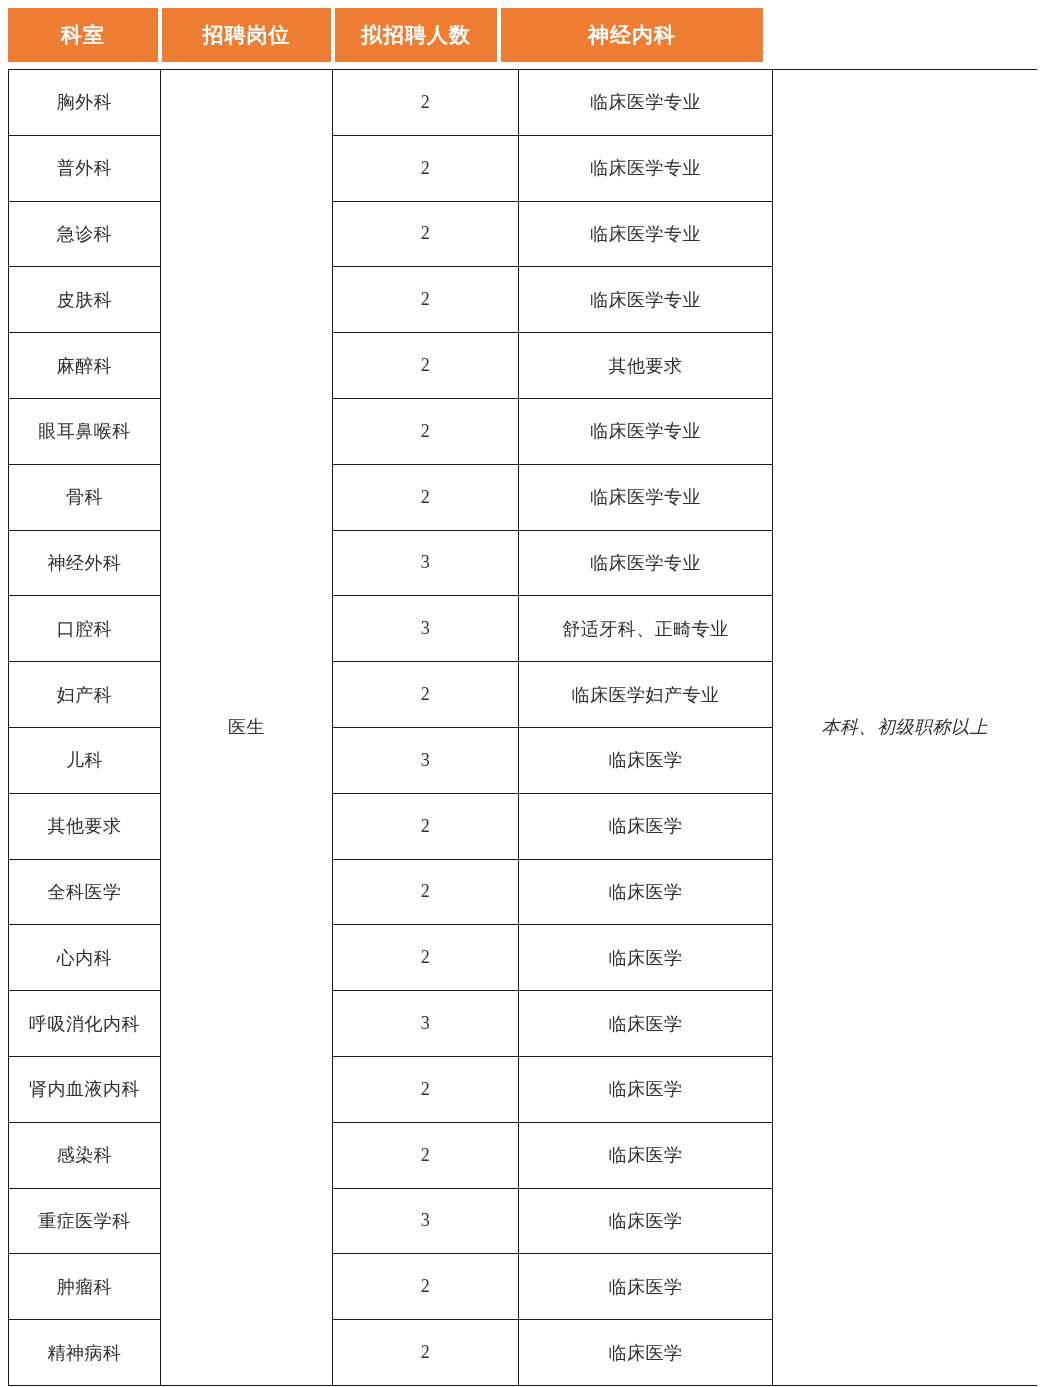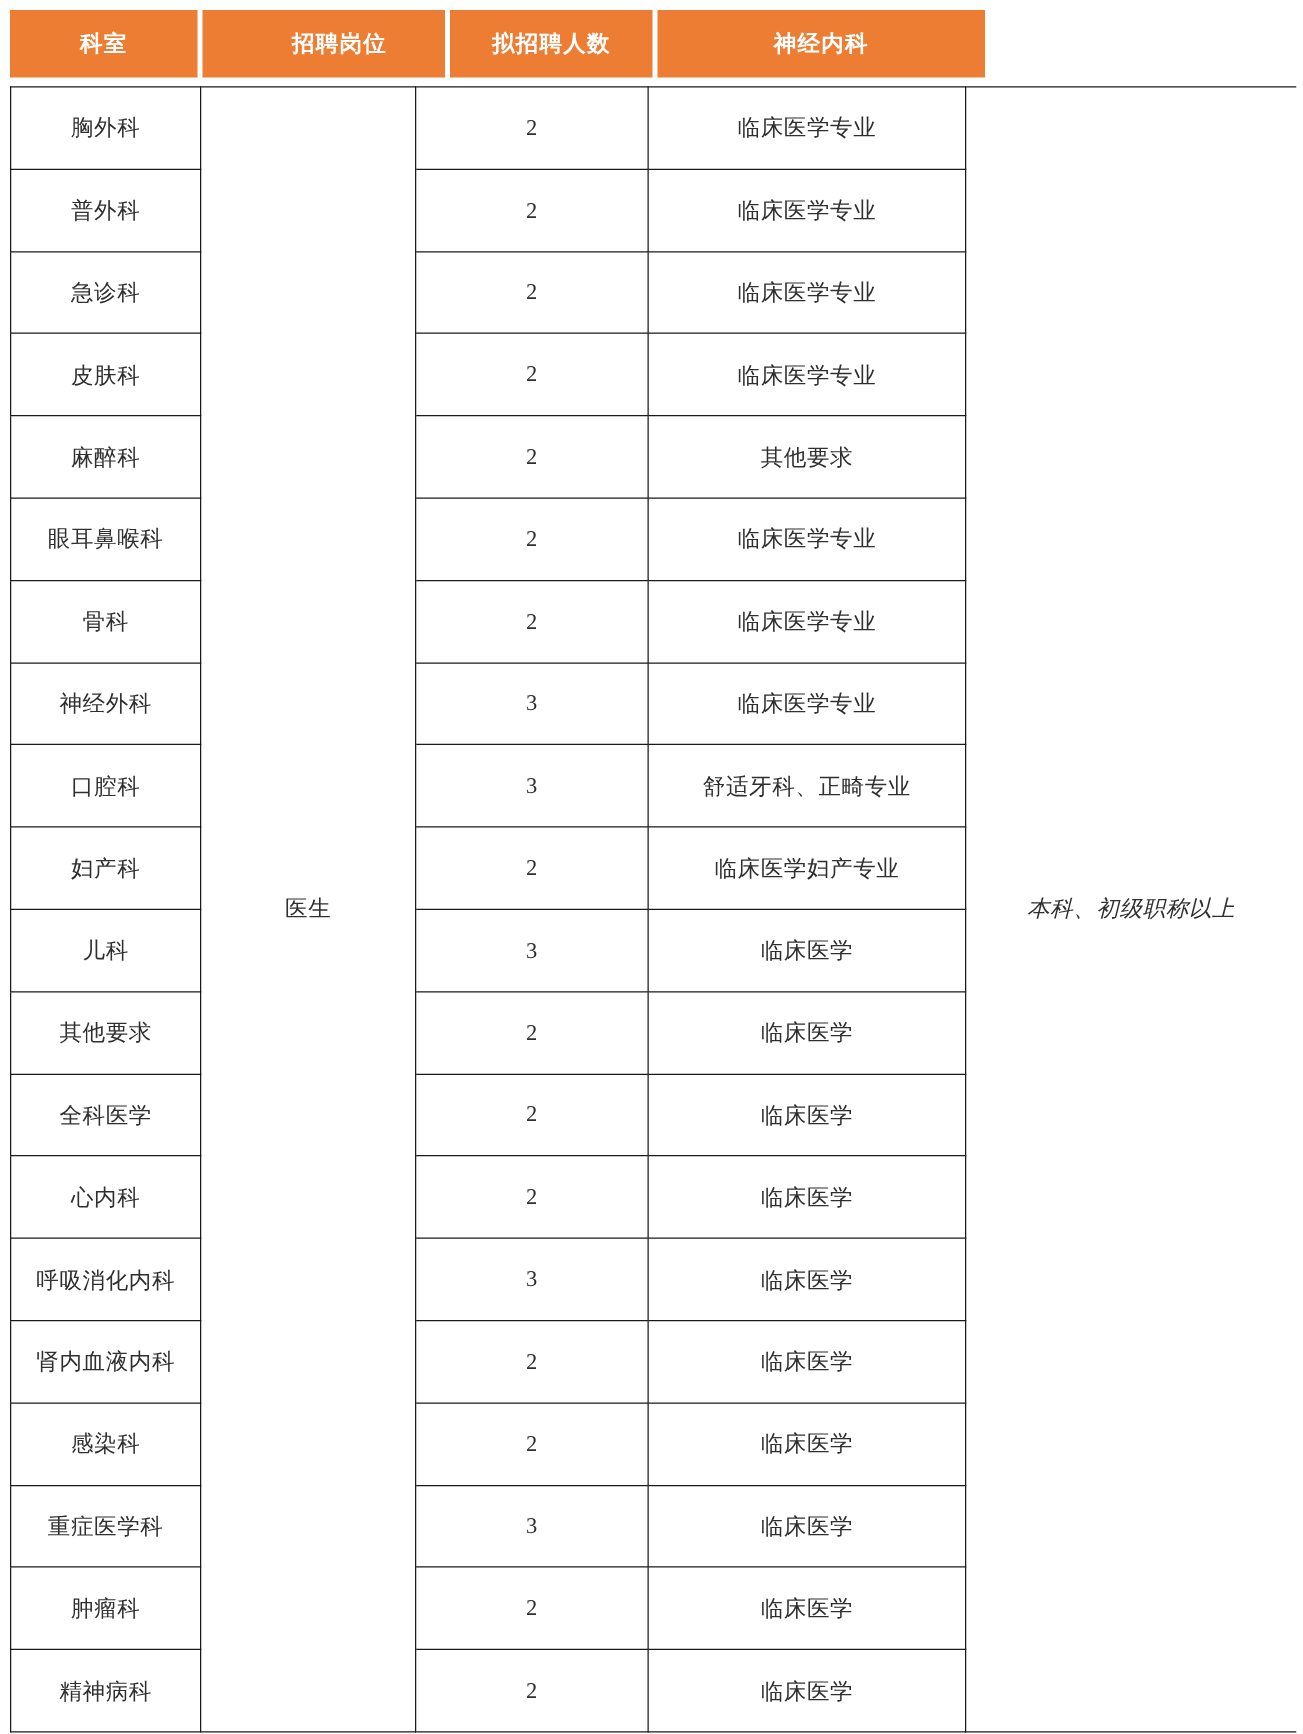--- a/index.html
+++ b/index.html
@@ -26,28 +26,28 @@
     display: flex;
     gap: 4px;
     background: #ffffff;
     height: 54px;
     margin-bottom: 7px;
   }
   .hcell {
     background: #EC7D33;
     color: #ffffff;
     font-weight: bold;
-    font-size: 18px;
+    font-size: 21px;
     display: flex;
     align-items: center;
     justify-content: center;
     letter-spacing: 1px;
   }
   .h1 { width: 150px; }
-  .h2 { width: 169px; padding-left: 25px; }
+  .h2 { width: 169px; }
   .h3 { width: 162px; }
   .h4 { width: 250px; }
   .h5 { width: 262px; }
   
   table.body-table {
     border-collapse: collapse;
     table-layout: fixed;
     width: 1028px;
   }
   .body-table td {

